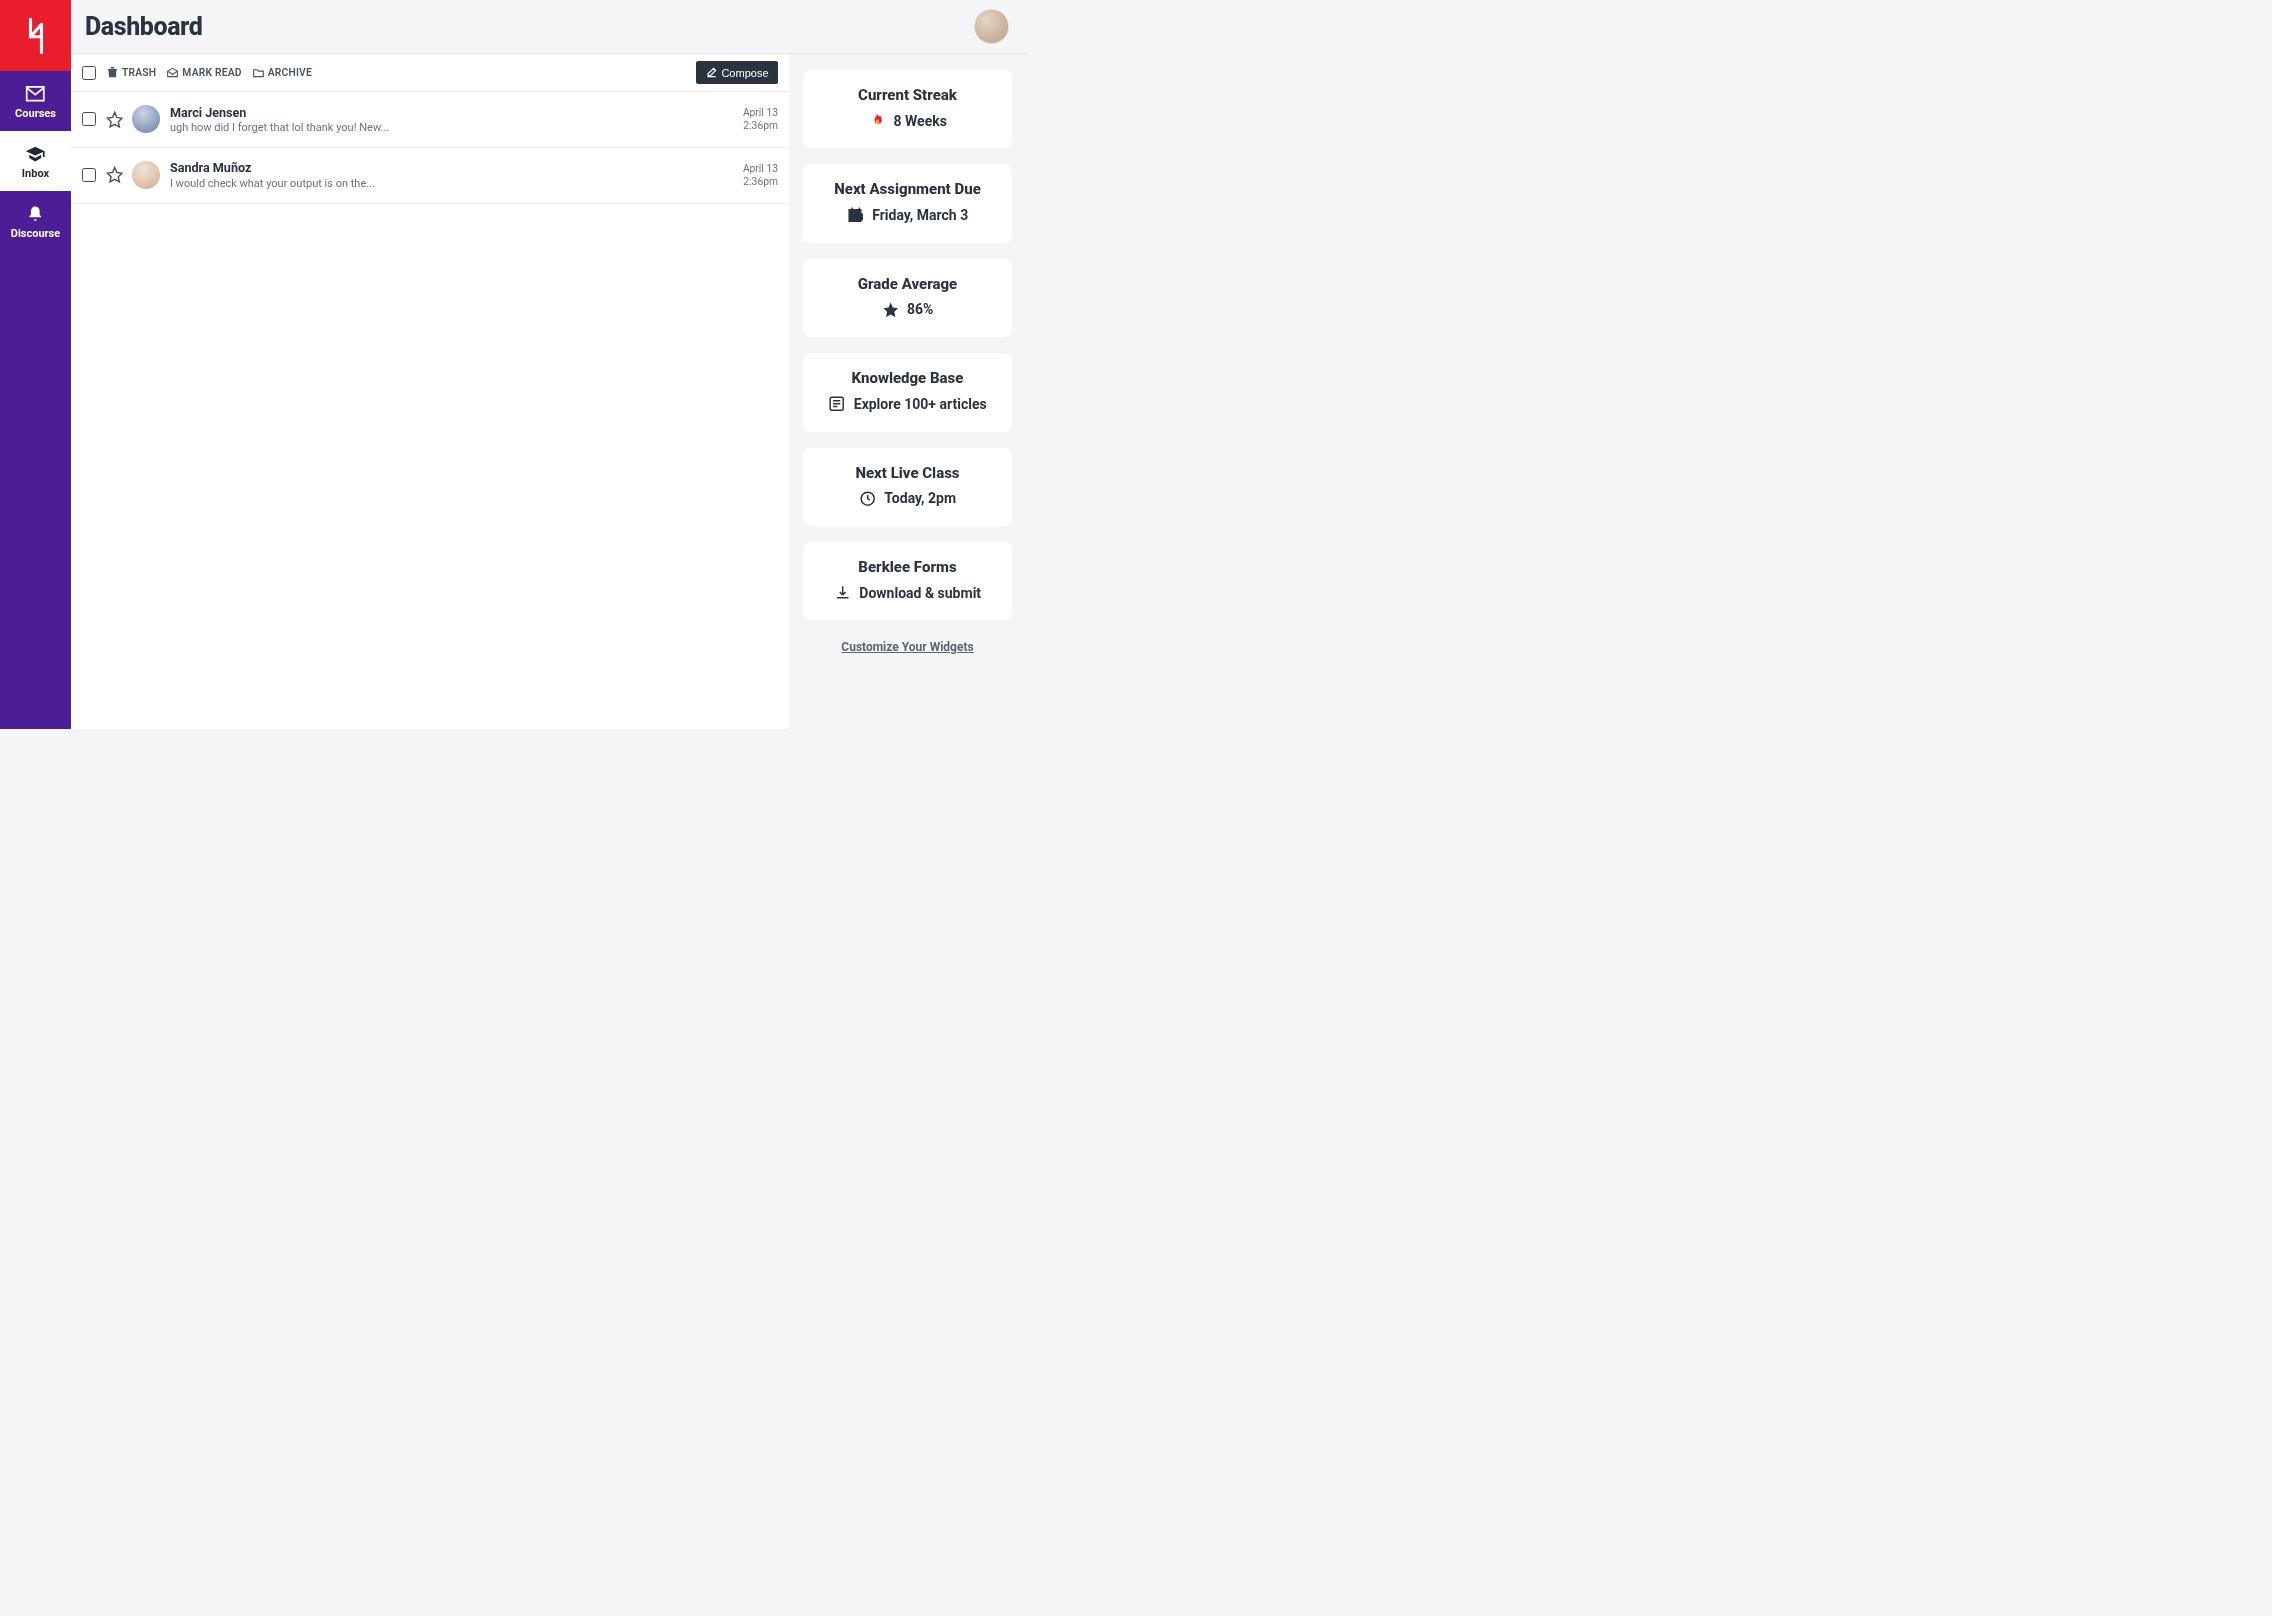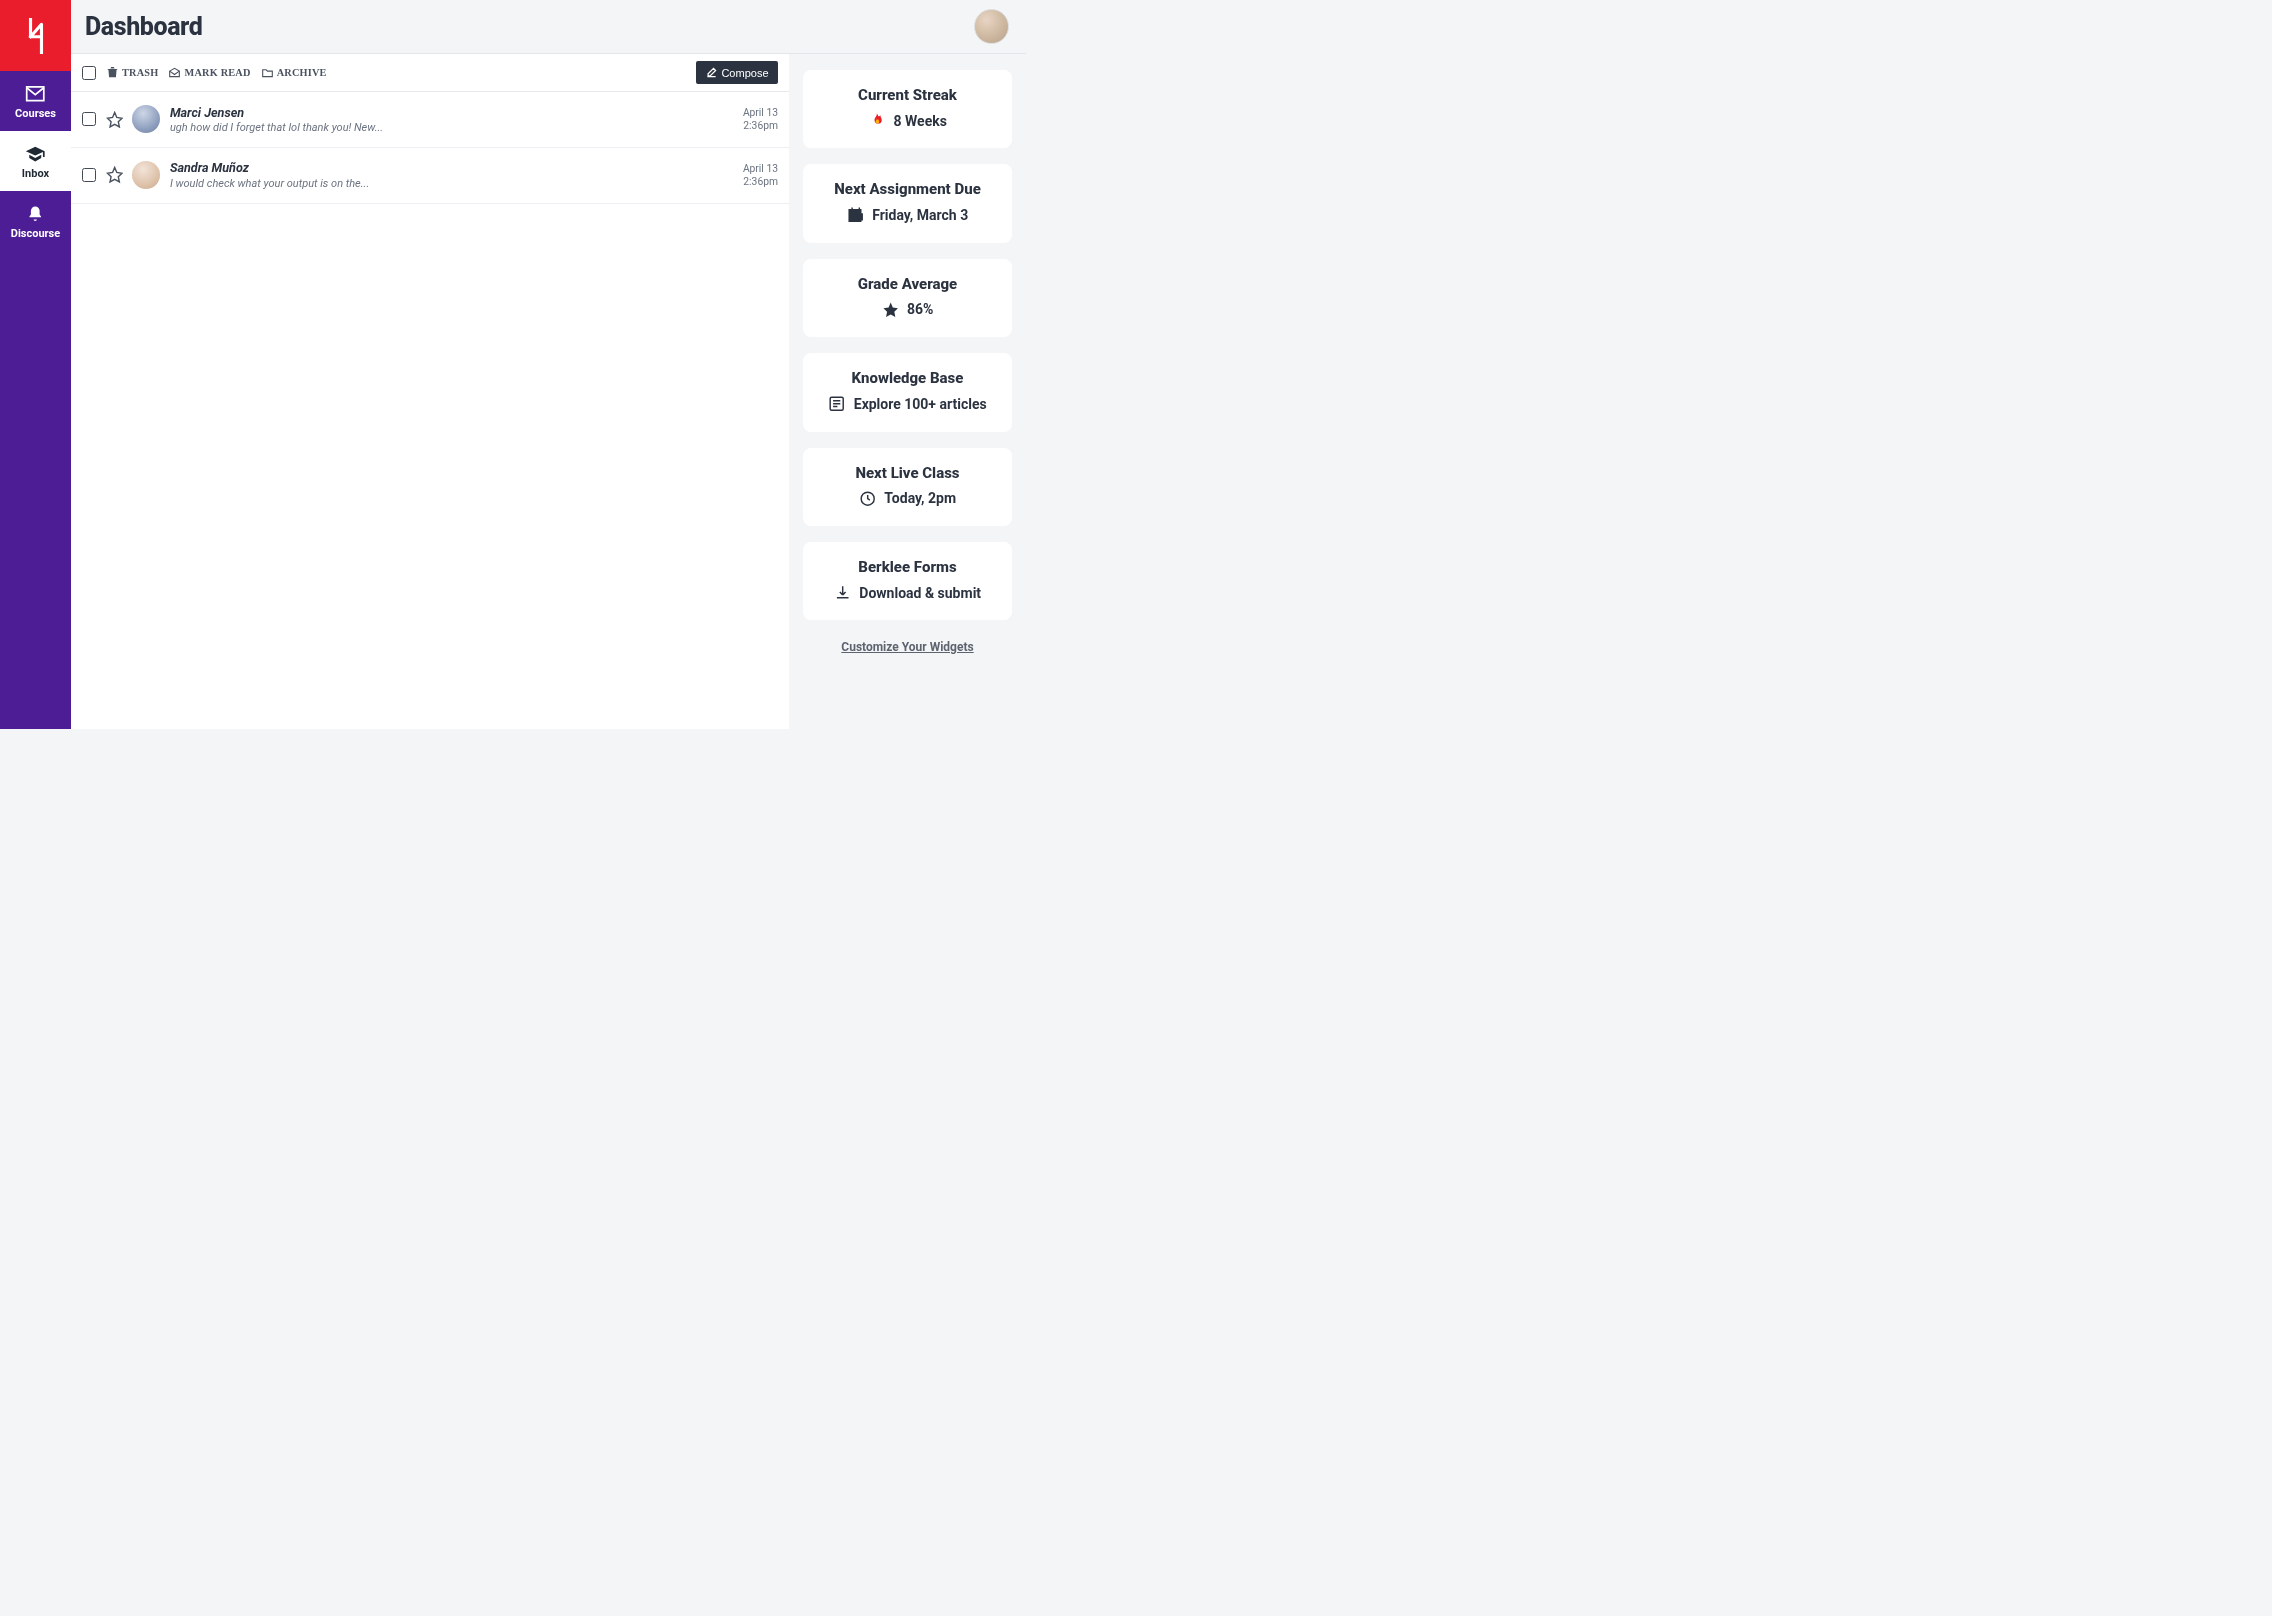--- a/index.html
+++ b/index.html
@@ -111,21 +111,20 @@
 }
 .tb-action {
   display: inline-flex;
   align-items: center;
   gap: 4px;
   font-size: 10.3px;
   font-weight: 600;
   color: #4a5260;
   letter-spacing: 0.2px;
   cursor: pointer;
-  font-family: Liberation Serif, serif;
 }
 .tb-action svg { width: 11px; height: 11px; }
 .toolbar-spacer { flex: 1; }
 .compose-btn {
   background: #2c3340;
   color: #fff;
   border: none;
   border-radius: 2px;
   padding: 5.5px 9.5px;
   font-size: 11px;
@@ -155,21 +154,21 @@
 }
 .star-btn svg { width: 17.4px; height: 17.4px; }
 .msg-avatar {
   width: 28px;
   height: 28px;
   border-radius: 50%;
   flex-shrink: 0;
 }
 .msg-avatar.a1 { background: radial-gradient(circle at 40% 30%, #cdd6e6 0%, #8fa0bf 60%, #6e80a0 100%); }
 .msg-avatar.a2 { background: radial-gradient(circle at 40% 30%, #f2e3d8 0%, #e0c5ae 55%, #c9a88a 100%); }
-.msg-body { flex: 1; min-width: 0; font-style: italic; }
+.msg-body { flex: 1; min-width: 0; }
 .msg-sender { font-size: 12.6px; font-weight: 700; color: #2c3340; }
 .msg-preview { font-size: 11px; color: #6b7380; margin-top: 1.6px; white-space: nowrap; overflow: hidden; text-overflow: ellipsis; }
 .msg-meta { text-align: right; font-size: 10.3px; color: #6b7380; line-height: 1.3; flex-shrink: 0; }
 
 
 .widgets {
   width: 237px;
   padding: 16px 14px;
   display: flex;
   flex-direction: column;

